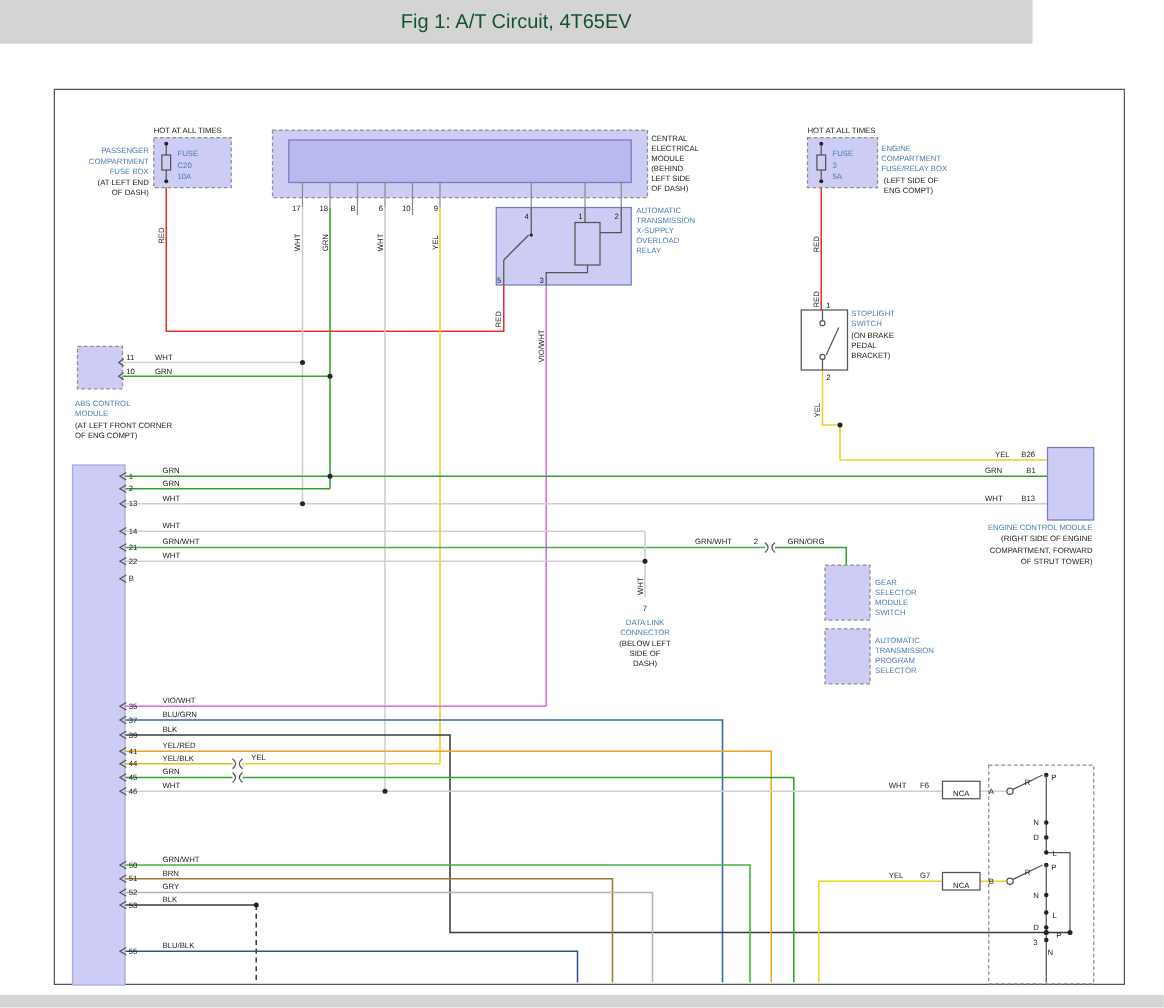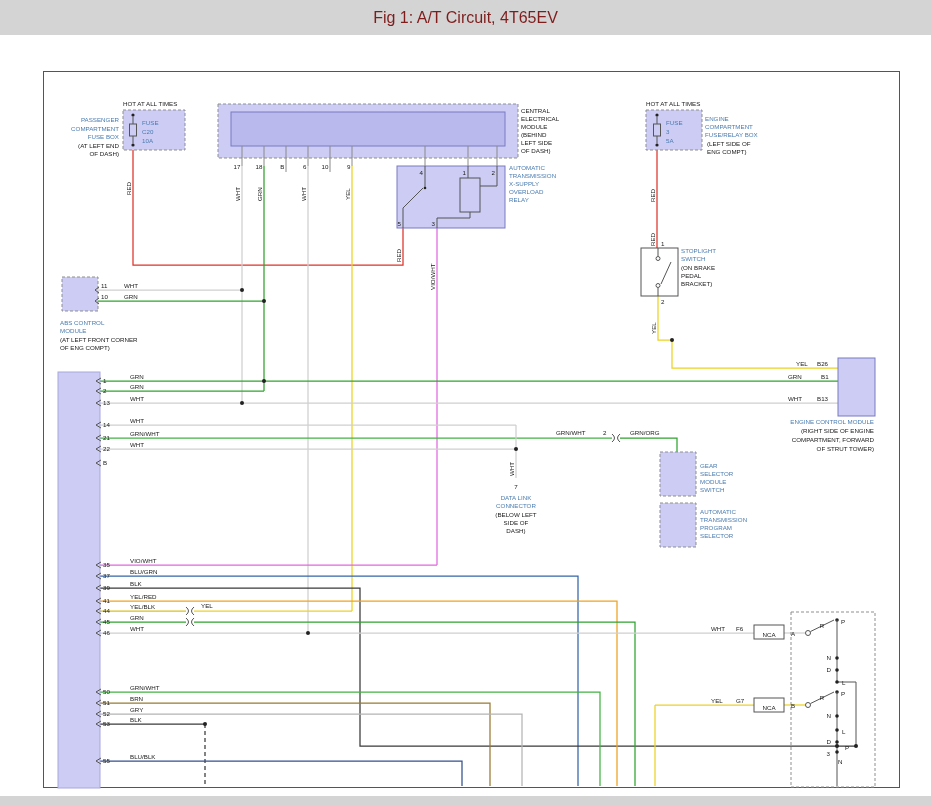--- a/index.html
+++ b/index.html
@@ -1,18 +1,18 @@
 <!DOCTYPE html>
 <html><head>
 <meta charset="utf-8">
 <style>
   html,body{margin:0;padding:0;background:#fff;width:931px;height:806px;overflow:hidden;
     font-family:"Liberation Sans",sans-serif;}
-  .titlebar{position:absolute;left:0;top:0;width:931px;height:35px;background:#d4d4d4;
-    display:flex;align-items:center;justify-content:center;font-size:16px;color:#7f1d1d;}
+  .titlebar{position:absolute;left:0;top:0;width:826px;height:35px;background:#d4d4d4;
+    display:flex;align-items:center;justify-content:center;font-size:16px;color:#14532d;}
   .bottomstrip{position:absolute;left:0;top:796px;width:931px;height:10px;background:#d4d4d4;}
   svg{position:absolute;left:0;top:0;}
   .t{font:6.2px "Liberation Sans",sans-serif;fill:#1a1a1a;}
   .tb{font:6.2px "Liberation Sans",sans-serif;fill:#4a7cb0;}
   .te{text-anchor:end;} .tm{text-anchor:middle;}
   .w{fill:none;stroke-width:1.25;}
   .stub{stroke:#8a8a8a;stroke-width:1;fill:none;}
   .boxd{fill:#ccccf4;stroke:#8f8f8f;stroke-width:1;stroke-dasharray:3 2;}
   .boxs{fill:#ccccf4;stroke:#7a7ac2;stroke-width:1;}
   .inner{fill:#b9b9ee;stroke:#7a7ac2;stroke-width:1;}

